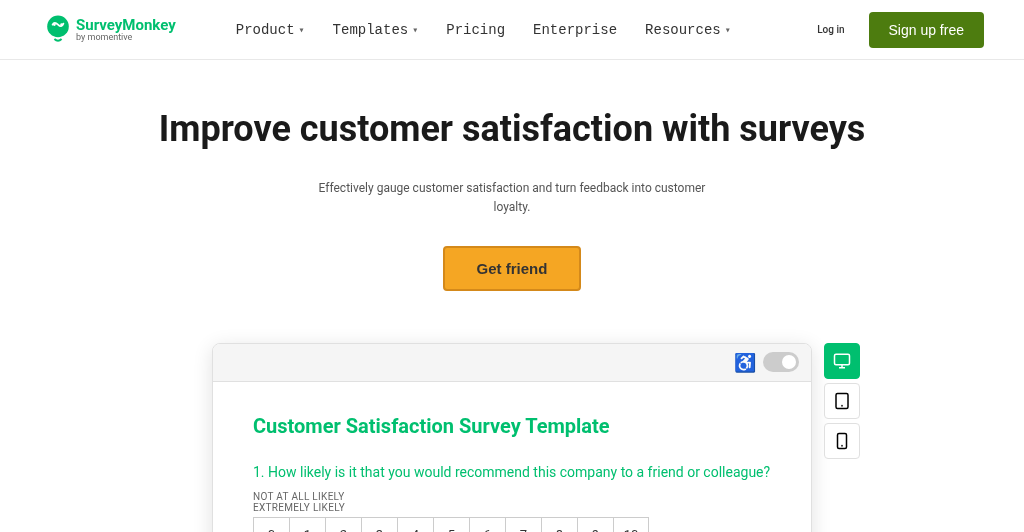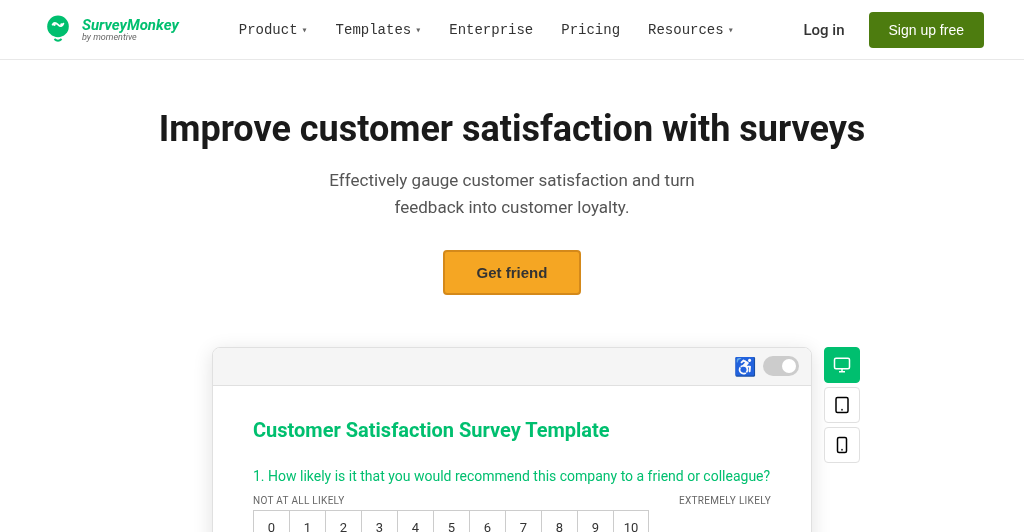--- a/index.html
+++ b/index.html
@@ -9,35 +9,35 @@
     .navbar {
       display: flex;
       align-items: center;
       justify-content: space-between;
       padding: 0 40px;
       height: 60px;
       border-bottom: 1px solid #e8e8e8;
       background: #fff;
     }
     .navbar-left { display: flex; align-items: center; gap: 8px; }
-    .logo-container { display: flex; align-items: center; gap: 6px; cursor: pointer; font-style: italic; }
+    .logo-container { display: flex; align-items: center; cursor: pointer; }
     .logo-icon { width: 36px; height: 36px; }
     .logo-text { display: flex; flex-direction: column; line-height: 1; }
     .logo-main { font-size: 15px; font-weight: 700; color: #00bf6f; }
     .logo-sub { font-size: 9px; color: #666; }
     .navbar-nav { display: flex; align-items: center; gap: 4px; margin-left: 40px; font-family: Liberation Mono, monospace; }
     .nav-item {
       display: flex; align-items: center; gap: 4px;
       padding: 8px 12px;
       font-size: 14px; color: #333; cursor: pointer;
       font-weight: 500;
     }
     .nav-chevron { font-size: 10px; color: #666; }
     .navbar-right { display: flex; align-items: center; gap: 12px; }
-    .btn-login { font-size: 15px; color: #333; cursor: pointer; font-weight: 500; padding: 8px 12px; text-align: center; }
+    .btn-login { font-size: 10px; color: #333; cursor: pointer; font-weight: 500; padding: 8px 12px; text-align: center; }
     .btn-signup {
       background: #4d7c0f;
       color: #fff;
       border: none;
       padding: 10px 20px;
       border-radius: 4px;
       font-size: 14px;
       font-weight: 400;
       cursor: pointer;
     }
@@ -45,25 +45,25 @@
     
     .hero {
       text-align: center;
       padding: 48px 20px 32px;
       background: #fff;
     }
     .hero-title {
       font-size: 36px;
       font-weight: 700;
       color: #1a1a1a;
-      margin-bottom: 16px;
+      margin-bottom: 28px;
       line-height: 1.2;
     }
     .hero-subtitle {
-      font-size: 17px;
+      font-size: 12px;
       color: #555;
       max-width: 420px;
       margin: 0 auto 28px;
       line-height: 1.6;
     }
     .btn-get-started {
       background: #f5a623;
       color: #333;
       border: 2px solid #d4891a;
       padding: 12px 32px;
@@ -136,20 +136,21 @@
     }
     .scale-container { margin-top: 8px; }
     .scale-labels {
       display: flex;
       justify-content: space-between;
       font-size: 10px;
       color: #666;
       margin-bottom: 4px;
       text-transform: uppercase;
       letter-spacing: 0.3px;
+      flex-direction: column;
     }
     .scale-numbers {
       display: flex;
       gap: 0;
     }
     .scale-num {
       width: 36px; height: 36px;
       border: 1px solid #ccc;
       display: flex;
       align-items: center;
@@ -206,24 +207,24 @@
     <nav class="navbar-nav">
       <div class="nav-item">
         <span>Product</span>
         <span class="nav-chevron">▾</span>
       </div>
       <div class="nav-item">
         <span>Templates</span>
         <span class="nav-chevron">▾</span>
       </div>
       <div class="nav-item">
+        <span>Pricing</span>
+      </div>
+      <div class="nav-item">
         <span>Enterprise</span>
-      </div>
-      <div class="nav-item">
-        <span>Pricing</span>
       </div>
       <div class="nav-item">
         <span>Resources</span>
         <span class="nav-chevron">▾</span>
       </div>
     </nav>
   </div>
   <div class="navbar-right">
     <span class="btn-login">Log in</span>
     <button class="btn-signup">Sign up free</button>

